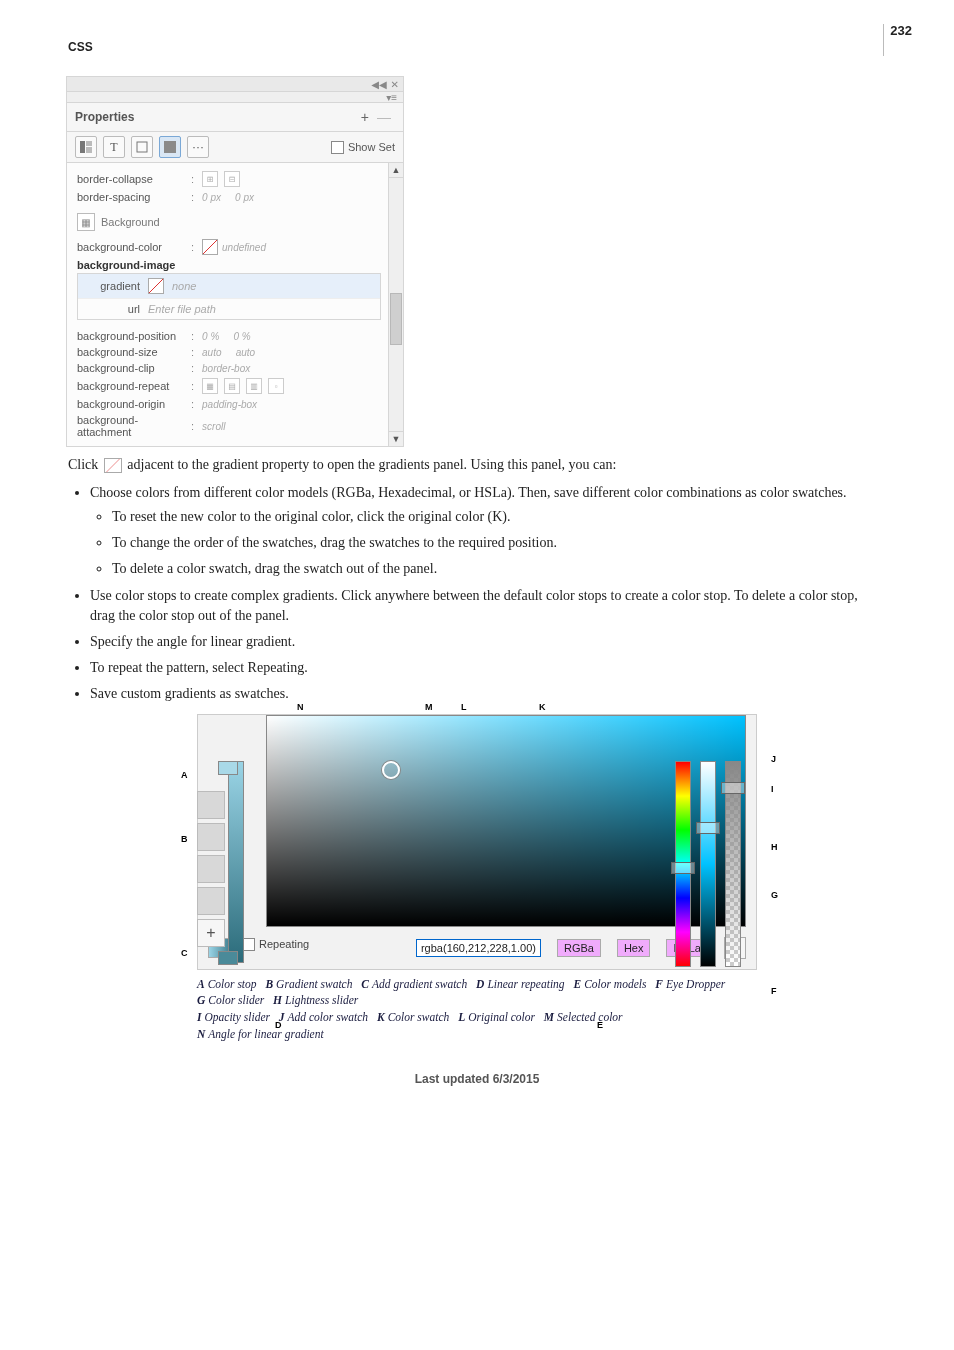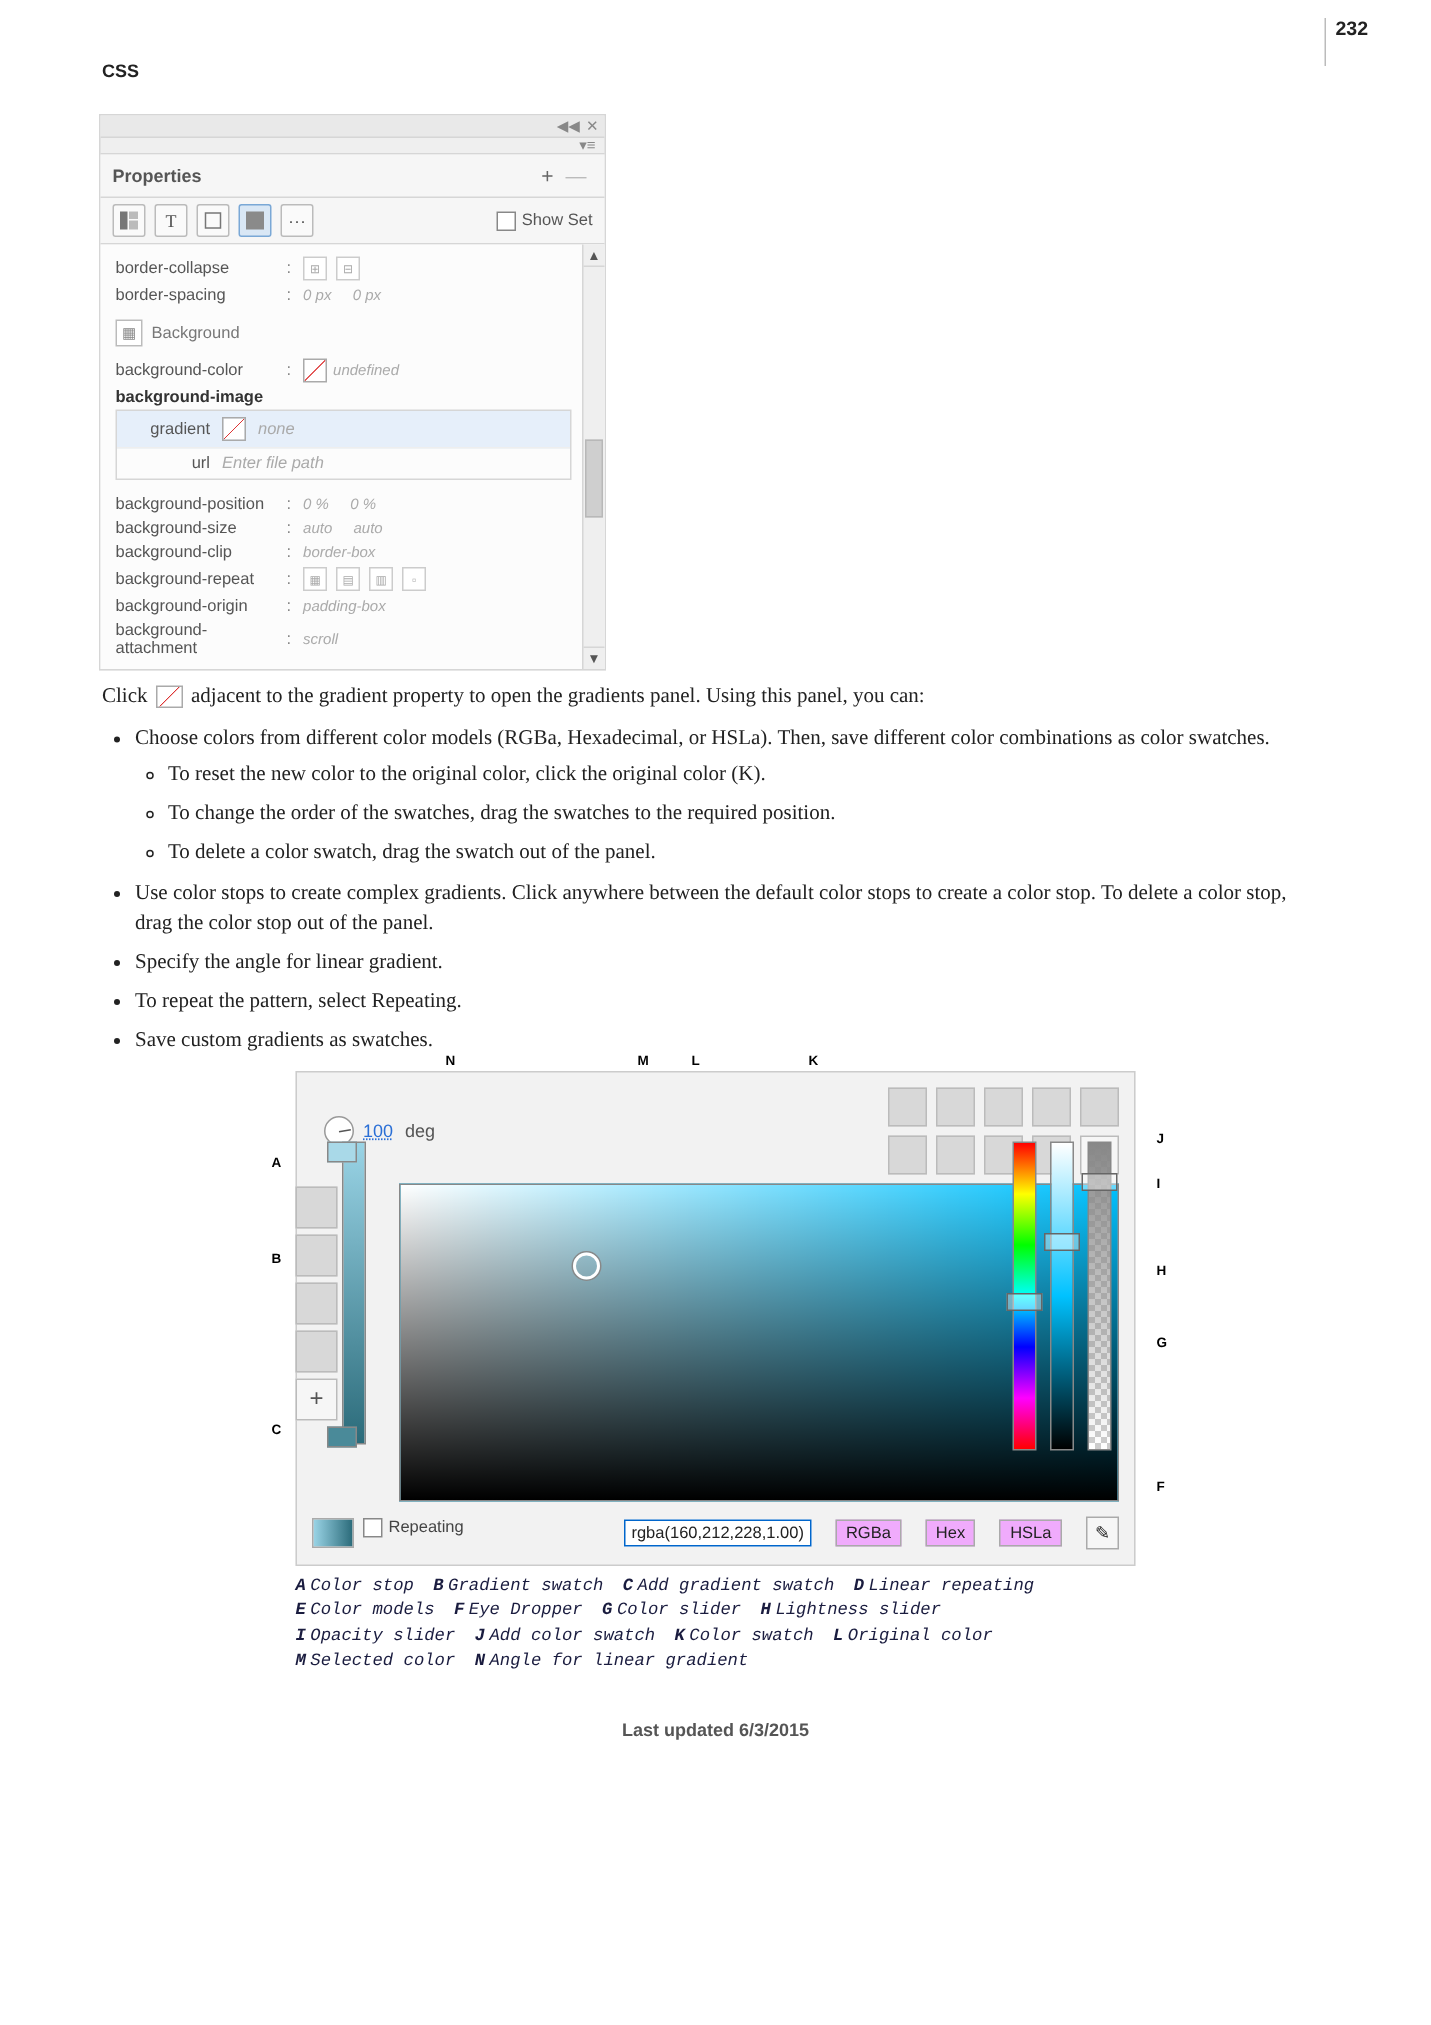--- a/index.html
+++ b/index.html
@@ -9,21 +9,21 @@
     color: #222;
   }
   .page {
     width: 954px;
     box-sizing: border-box;
     padding: 30px 68px 30px 68px;
     position: relative;
   }
   .page-no {
     position: absolute;
-    top: 12px;
+    top: 24px;
     right: 40px;
     font-family: "Myriad Pro", Arial, sans-serif;
     font-weight: 700;
     font-size: 13px;
     border-left: 1px solid #bbb;
     padding-left: 6px;
     padding-right: 2px;
     height: 32px;
     line-height: 14px;
   }
@@ -179,21 +179,21 @@
   .botrow .left{display:flex;align-items:flex-start;gap:6px;}
   .repeating{display:flex;align-items:center;gap:4px;font-size:11px;color:#444;}
   .repeating .sq{width:11px;height:11px;border:1px solid #888;background:#fff;}
   .color-readout{margin-left:auto;display:flex;align-items:center;gap:16px;}
   .color-readout .field{border:1px solid #06c;background:#fff;padding:2px 4px;font-size:11px;font-family:Tahoma,Arial,sans-serif;}
   .color-readout .btn{border:1px solid #aaa;background:#f0abfc;padding:2px 6px;font-size:11px;}
   .color-readout .eyedrop{width:20px;height:20px;border:1px solid #aaa;display:flex;align-items:center;justify-content:center;font-size:12px;background:#f6f6f6;}
 
   .callout{position:absolute;font-family:Arial,sans-serif;font-size:9px;font-weight:700;color:#000;}
 
-  .fig-legend{font-family:Liberation Mono, monospace;font-style:italic;font-size:11.5px;line-height:1.45;color:#1a1c3f;margin:6px 0 0;}
+  .fig-legend{font-family:Liberation Serif, serif;font-style:italic;font-size:11.5px;line-height:1.45;color:#1a1c3f;margin:6px 0 0;}
   .fig-legend b{font-style:italic;font-weight:700;margin-right:3px;}
   .fig-legend .item{white-space:nowrap;margin-right:6px;}
 
   .footer{margin-top:30px;text-align:center;font-family:"Myriad Pro",Arial,sans-serif;font-size:12px;font-weight:700;color:#555;}
 </style>
 </head>
 <body>
 
 <div class="page">
   <div class="page-no">232</div>
@@ -356,39 +356,20 @@
     <div class="callout" style="left:574px;top:176px;">G</div>
     <div class="callout" style="left:574px;top:128px;">H</div>
     <div class="callout" style="left:574px;top:70px;">I</div>
     <div class="callout" style="left:574px;top:40px;">J</div>
     <div class="callout" style="left:342px;top:-12px;">K</div>
     <div class="callout" style="left:264px;top:-12px;">L</div>
     <div class="callout" style="left:228px;top:-12px;">M</div>
     <div class="callout" style="left:100px;top:-12px;">N</div>
 
     <div class="gpanel" style="position:relative;">
-      <div class="toprow">
-        <div class="angle-block">
-          <span class="angle-wheel"></span>
-          <span class="angle-val">100</span>
-          <span class="angle-unit">deg</span>
-        </div>
-        <div class="swatch-grid">
-          <div class="c"></div>
-          <div class="c"></div>
-          <div class="c"></div>
-          <div class="c"></div>
-          <div class="c"></div>
-          <div class="c"></div>
-          <div class="c"></div>
-          <div class="c"></div>
-          <div class="c"></div>
-          <div class="c add">+</div>
-        </div>
-      </div>
 
       <div class="grad-rail">
         <div class="gswatch-rail">
           <div class="gsw"></div>
           <div class="gsw"></div>
           <div class="gsw"></div>
           <div class="gsw"></div>
           <div class="gsw add">+</div>
         </div>
         <div class="grad-bar"></div>

